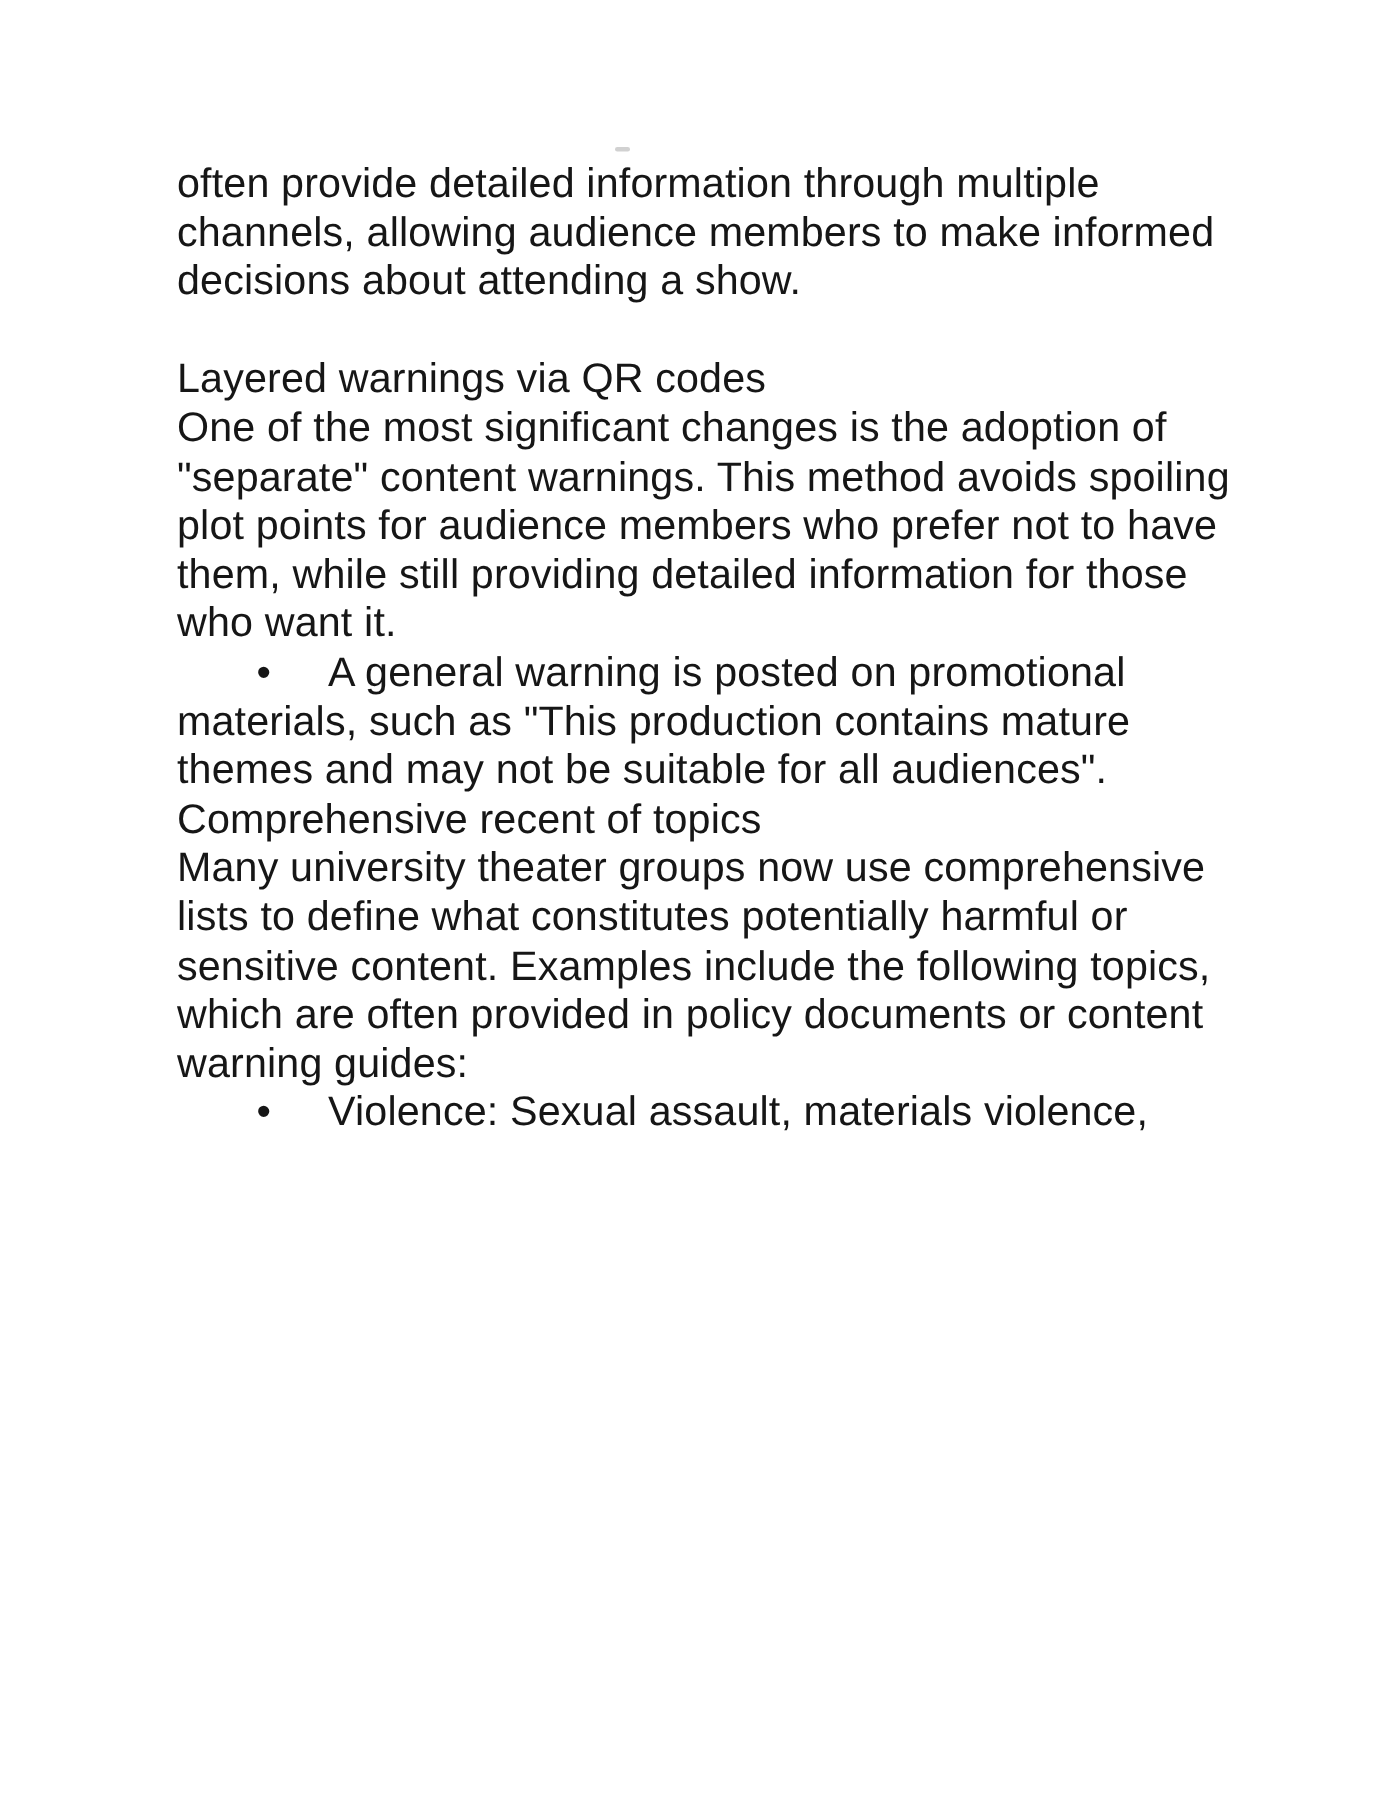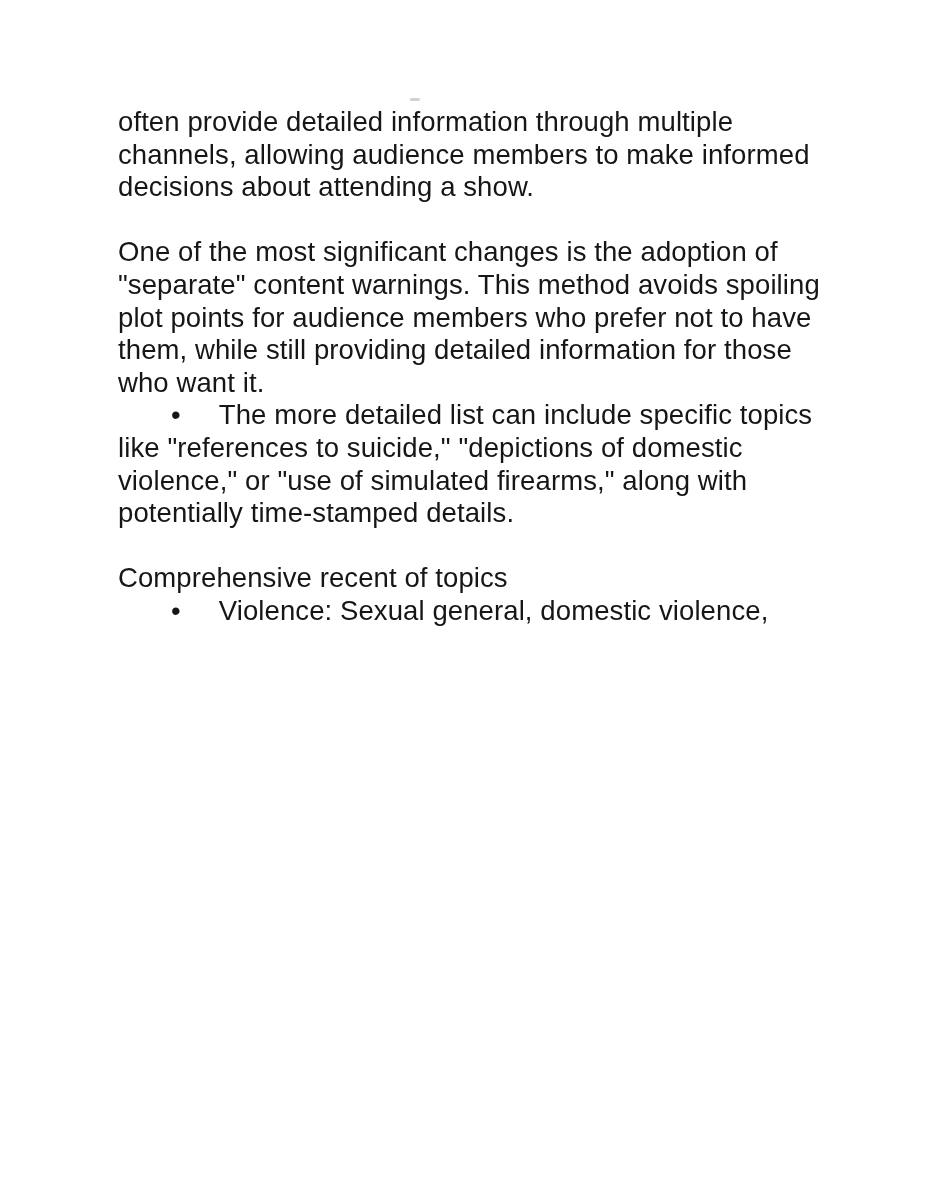--- a/index.html
+++ b/index.html
@@ -71,33 +71,38 @@
 
   <div class="scan-speck"></div>
 
   <div class="doc">
 
     <p class="para gap"><span class="t">often provide detailed information through multiple
 channels, allowing audience members to make informed
 decisions about attending a show.</span></p>
 
 
+    <p class="para"><span class="t">Layered warnings via QR codes</span></p>
 
     <p class="para"><span class="t">One of the most significant changes is the adoption of
 "separate" content warnings. This method avoids spoiling
 plot points for audience members who prefer not to have
 them, while still providing detailed information for those
 who want it.</span></p>
 
+    <p class="para"><span class="tab1"></span><span class="bullet">•</span><span class="tab2"></span><span class="t">A general warning is posted on promotional
+materials, such as "This production contains mature
+themes and may not be suitable for all audiences".</span></p>
 
 
-    <p class="para gap"><span class="tab1"></span><span class="bullet">•</span><span class="tab2"></span><span class="t">The more detailed list can include specific topics
-like "references to suicide," "depictions of domestic
-violence," or "use of simulated firearms," along with
-potentially time-stamped details.</span></p>
 
     <p class="para"><span class="t">Comprehensive recent of topics</span></p>
 
+    <p class="para"><span class="t">Many university theater groups now use comprehensive
+lists to define what constitutes potentially harmful or
+sensitive content. Examples include the following topics,
+which are often provided in policy documents or content
+warning guides:</span></p>
 
-    <p class="para"><span class="tab1"></span><span class="bullet">•</span><span class="tab2"></span><span class="t">Violence: Sexual general, domestic violence,</span></p>
+    <p class="para"><span class="tab1"></span><span class="bullet">•</span><span class="tab2"></span><span class="t">Violence: Sexual assault, materials violence,</span></p>
 
   </div>
 </div>
 
 </body></html>

